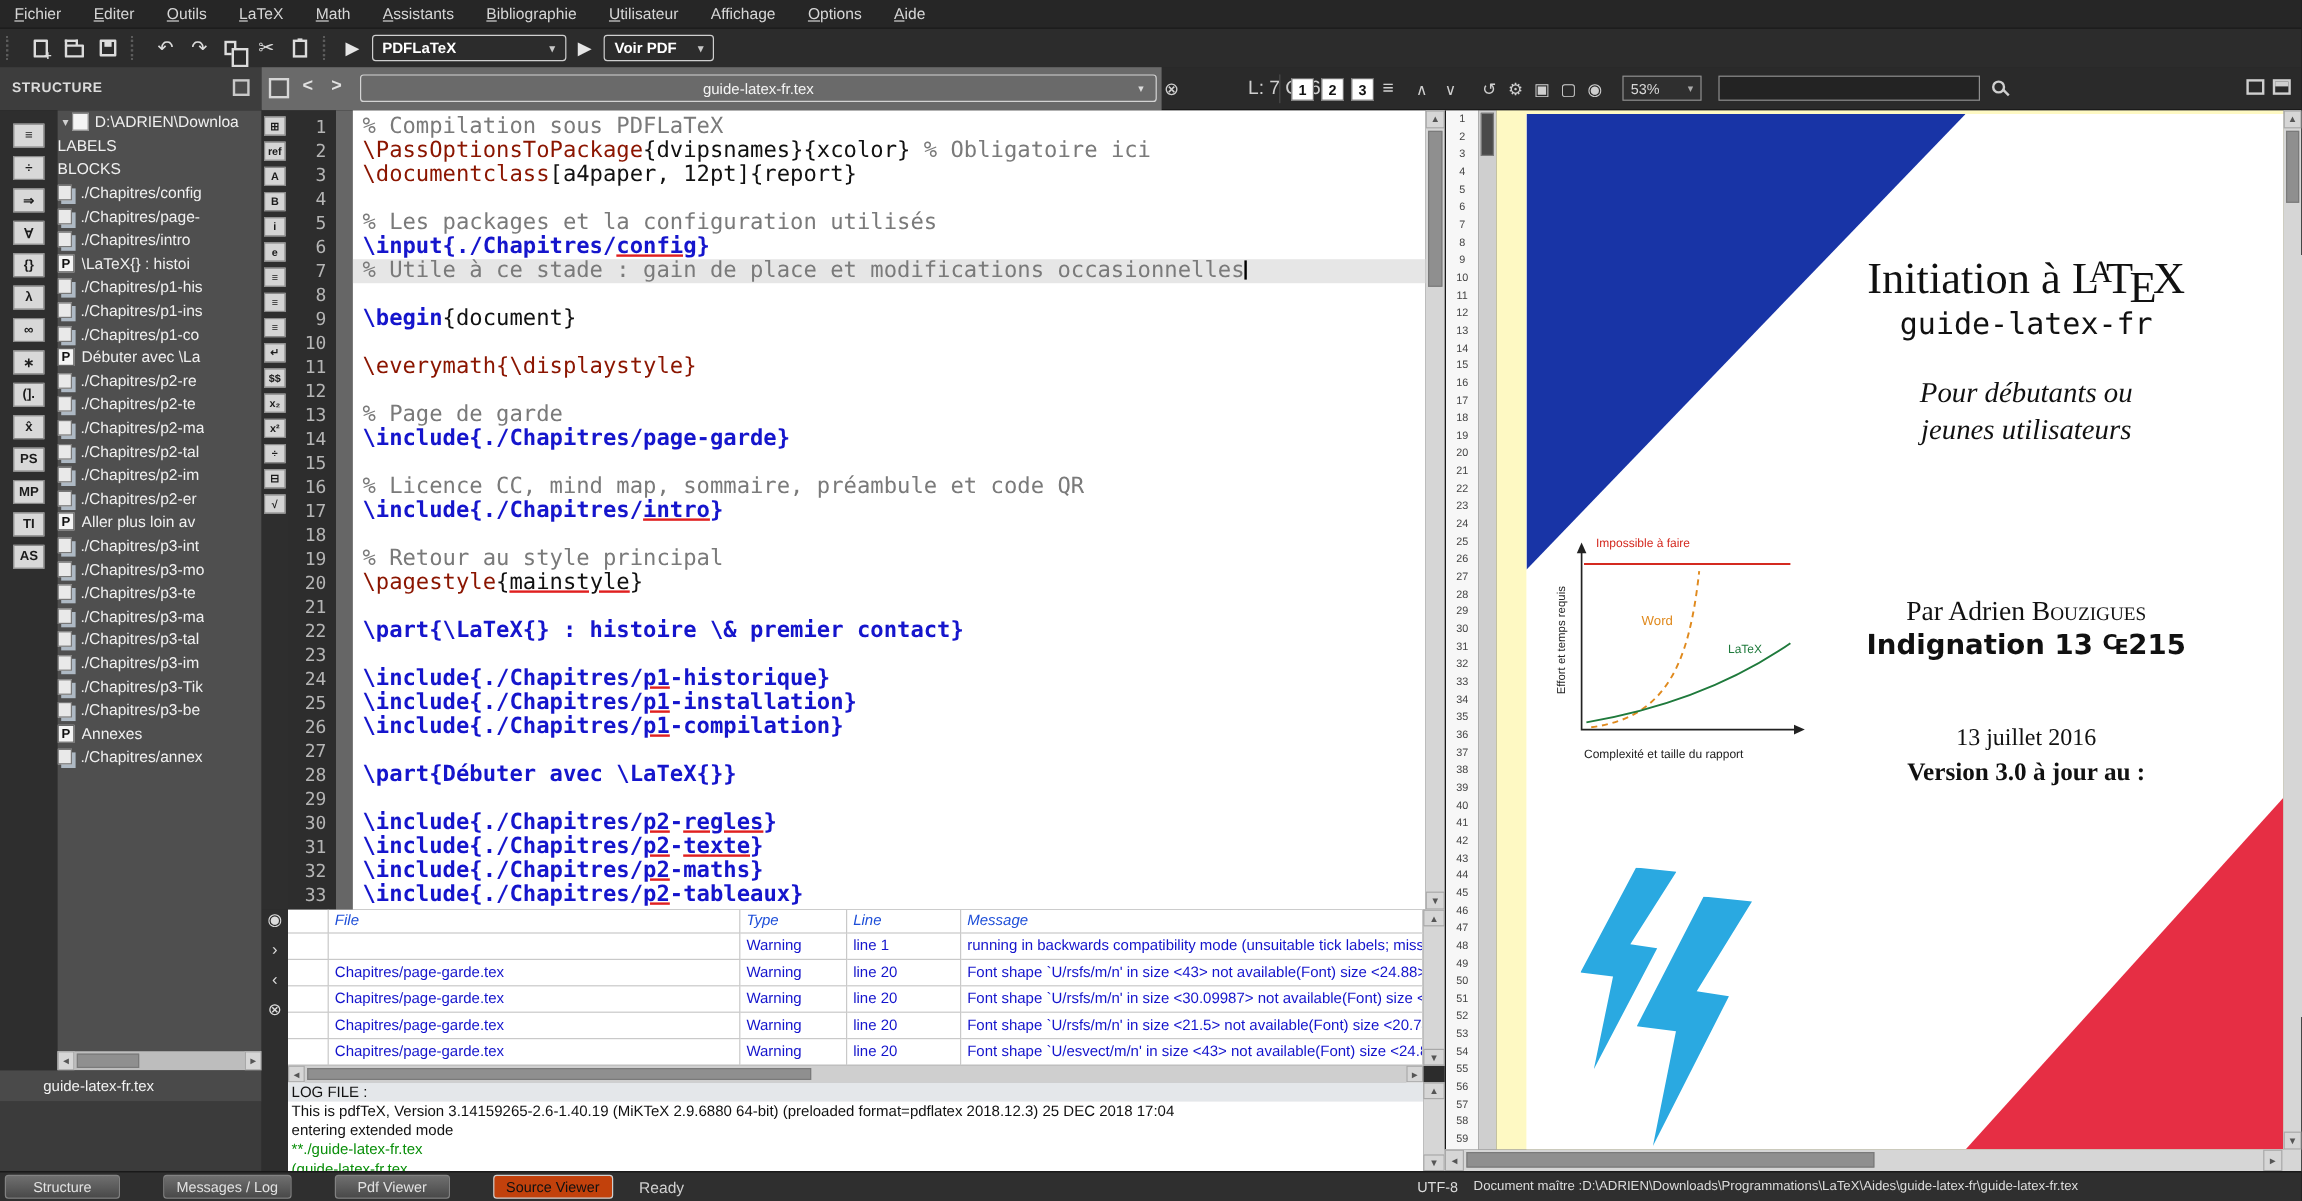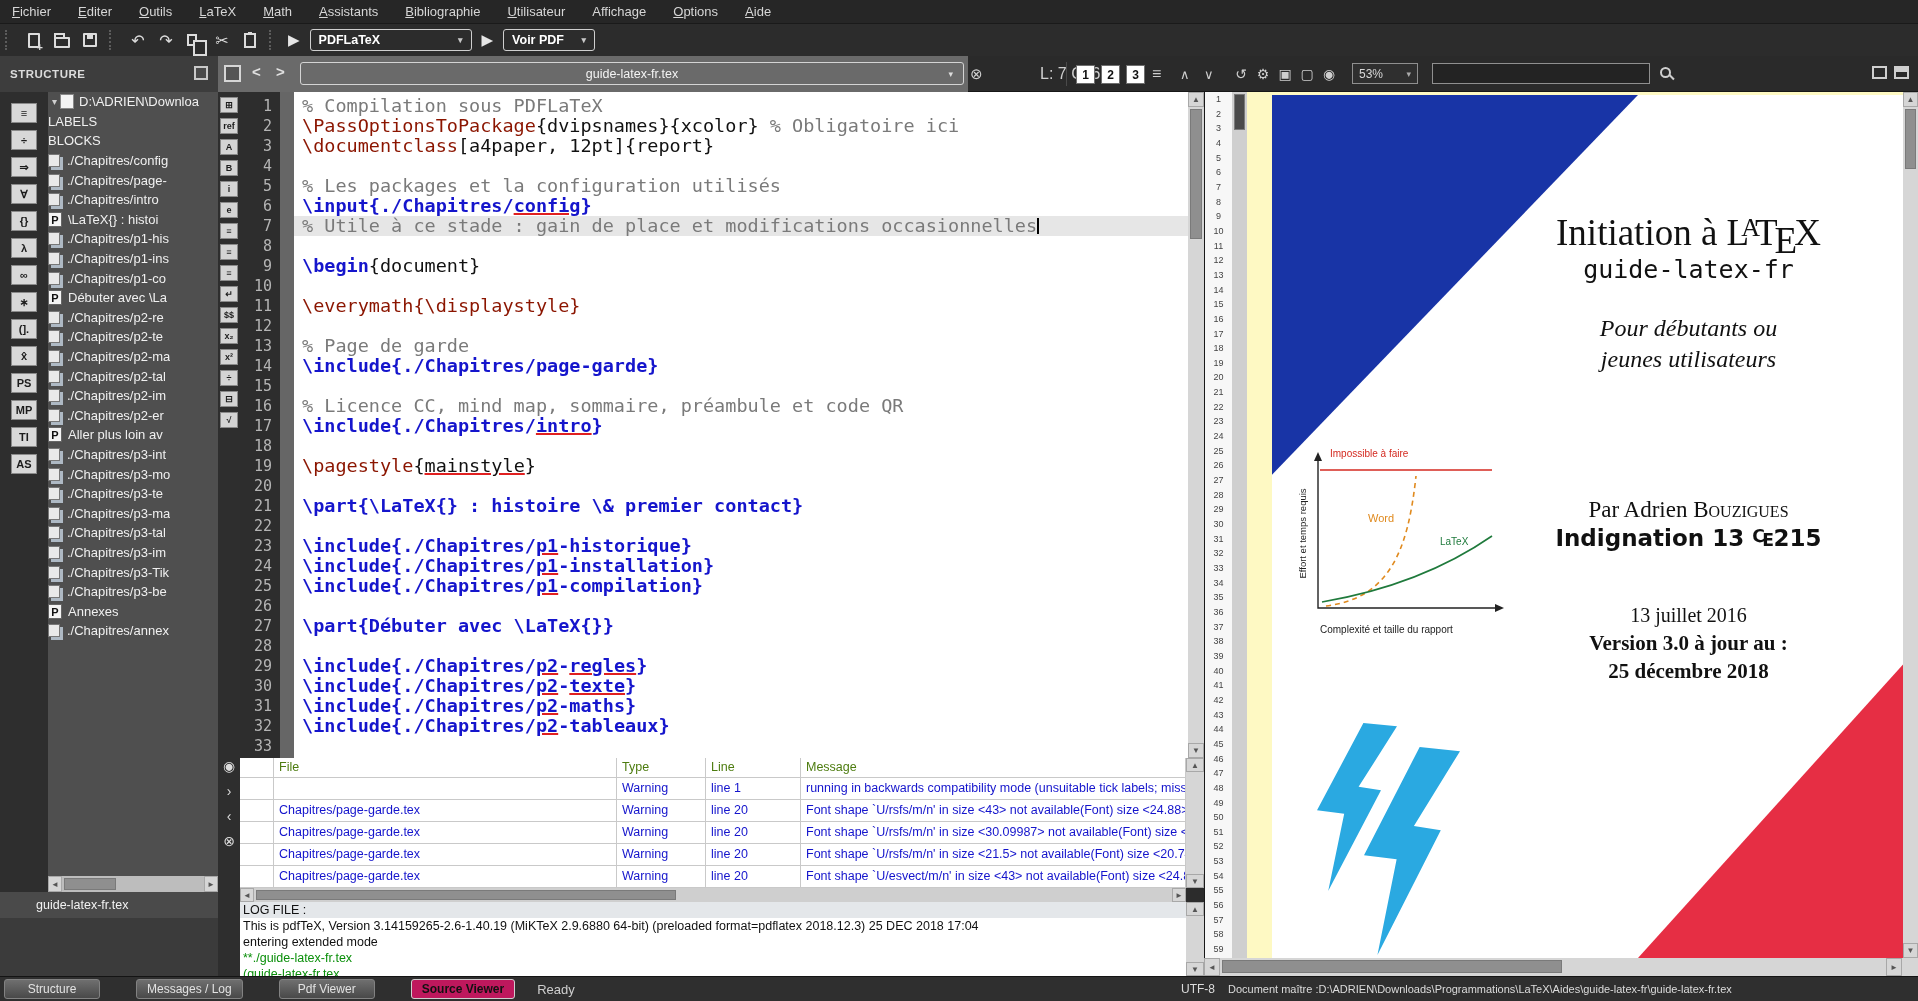--- a/index.html
+++ b/index.html
@@ -105,21 +105,21 @@
   .caret-bar{display:inline-block;width:2px;height:16px;background:#000;vertical-align:-2px;}
   #ed-vscroll{position:absolute;left:1188px;top:92px;width:16px;height:666px;background:#d6d6d6;}
 
   
   #msg-icons{position:absolute;left:218px;top:758px;width:22px;height:218px;background:#2e2e2e;
       display:flex;flex-direction:column;align-items:center;color:#ddd;}
   #msg-icons div{height:25px;font-size:14px;}
   #msg-table{position:absolute;left:240px;top:758px;width:946px;height:130px;background:#fff;overflow:hidden;
       font-size:12.5px;}
   .mrow{display:grid;grid-template-columns:34px 343px 89px 95px 1fr;height:22px;line-height:21px;color:#1414cc;}
-  .mrow.head{height:20px;line-height:19px;color:#4d7c0f;}
+  .mrow.head{height:20px;line-height:19px;color:#1d4ed8;font-style:italic;}
   .mcell{border-right:1px solid #c9c9c9;border-bottom:1px solid #c9c9c9;padding-left:5px;overflow:hidden;white-space:nowrap;}
   #msg-hscroll{position:absolute;left:240px;top:888px;width:946px;height:14px;background:#cfcfcf;}
   #msg-vscroll{position:absolute;left:1186px;top:758px;width:18px;height:130px;background:#d6d6d6;}
   #log{position:absolute;left:240px;top:902px;width:946px;height:74px;background:#fff;overflow:hidden;
       font-size:12.5px;color:#111;}
   .logline{height:16px;line-height:16px;white-space:nowrap;padding-left:3px;}
   .logline.hl{background:#e4e7ea;}
   .logline.green{color:#0a8f0a;}
   #log-vscroll{position:absolute;left:1186px;top:902px;width:18px;height:74px;background:#d6d6d6;}
 
@@ -159,21 +159,21 @@
   #ch-latex{left:150px;top:96px;color:#1f7a3c;}
   #ch-yl{left:-58px;top:88px;transform:rotate(-90deg);transform-origin:center;color:#222;font-size:9.5px;width:140px;text-align:center;}
   #ch-xl{left:30px;top:184px;color:#222;}
 
   
   #statusbar{position:absolute;left:0;top:976px;width:1918px;height:25px;background:#2f2f2f;
       border-top:1px solid #141414;display:flex;align-items:center;}
   #sb-buttons{display:flex;gap:36px;padding-left:4px;align-items:center;}
   .sbtn{min-width:96px;text-align:center;padding:2px 10px;border-radius:3px;border:1px solid #828282;
       background:linear-gradient(#6f6f6f,#494949);color:#e2e2e2;font-size:12px;}
-  .sbtn.active{background:#be185d;color:#111;border-color:#cfcfcf;font-weight:bold;}
+  .sbtn.active{background:#c2410c;color:#111;border-color:#cfcfcf;font-weight:normal;}
   #sb-ready{color:#cfcfcf;font-size:13px;margin-left:22px;}
   #sb-enc{position:absolute;left:1181px;color:#dcdcdc;font-size:12px;}
   #sb-master{position:absolute;left:1228px;right:4px;color:#dcdcdc;font-size:11px;white-space:nowrap;overflow:hidden;}
   .vsep{position:absolute;top:6px;width:1px;height:24px;background:#4a4a4a;}
 </style>
 </head>
 <body>
 
 <div id="app">
 
@@ -480,20 +480,21 @@
       <div class="cl"><span class="tk-s">\begin</span><span class="tk-t">{document}</span></div>
       <div class="cl"></div>
       <div class="cl"><span class="tk-k">\everymath{\displaystyle}</span></div>
       <div class="cl"></div>
       <div class="cl"><span class="tk-c">% Page de garde</span></div>
       <div class="cl"><span class="tk-s">\include{./Chapitres/page-garde}</span></div>
       <div class="cl"></div>
       <div class="cl"><span class="tk-c">% Licence CC, mind map, sommaire, préambule et code QR</span></div>
       <div class="cl"><span class="tk-s">\include{./Chapitres/</span><span class="tk-u">intro</span><span class="tk-s">}</span></div>
       <div class="cl"></div>
+      <div class="cl"><span class="tk-c">% Retour au style principal</span></div>
       <div class="cl"><span class="tk-k">\pagestyle</span><span class="tk-t">{</span><span class="tk-v">mainstyle</span><span class="tk-t">}</span></div>
       <div class="cl"></div>
       <div class="cl"><span class="tk-s">\part{\LaTeX{} : histoire \&amp; premier contact}</span></div>
       <div class="cl"></div>
       <div class="cl"><span class="tk-s">\include{./Chapitres/</span><span class="tk-u">p1</span><span class="tk-s">-historique}</span></div>
       <div class="cl"><span class="tk-s">\include{./Chapitres/</span><span class="tk-u">p1</span><span class="tk-s">-installation}</span></div>
       <div class="cl"><span class="tk-s">\include{./Chapitres/</span><span class="tk-u">p1</span><span class="tk-s">-compilation}</span></div>
       <div class="cl"></div>
       <div class="cl"><span class="tk-s">\part{Débuter avec \LaTeX{}}</span></div>
       <div class="cl"></div>
@@ -654,21 +655,20 @@
       <div class="pg-center" id="pg-sub">guide-latex-fr</div>
       <div class="pg-center" id="pg-tag">
         <div>Pour débutants ou</div>
           <div>jeunes utilisateurs</div>
       </div>
       <div class="pg-center" id="pg-author"><span>Par Adrien </span><span class="sc">Bouzigues</span></div>
       <div class="pg-center" id="pg-author2">Indignation 13 ₠215</div>
       <div class="pg-center" id="pg-dates">
         <div>13 juillet 2016</div>
         <div class="b">Version 3.0 à jour au :</div>
-        <div class="b">25 décembre 2018</div>
       </div>
 
       <div id="pg-chart">
         <svg width="222" height="202" viewBox="0 0 222 202">
           <path d="M28 20 L28 168 L206 168" fill="none" stroke="#222" stroke-width="1.4"></path>
           <polygon points="24,21 32,21 28,12" fill="#222"></polygon>
           <polygon points="205,164 205,172 214,168" fill="#222"></polygon>
           <line x1="30" y1="30" x2="202" y2="30" stroke="#d42a20" stroke-width="1.6"></line>
           <path d="M36 166 C 100 158 118 110 126 36" fill="none" stroke="#e08a1e" stroke-width="1.6" stroke-dasharray="5 4"></path>
           <path d="M32 162 C 90 152 150 132 202 96" fill="none" stroke="#1f7a3c" stroke-width="1.6"></path>

